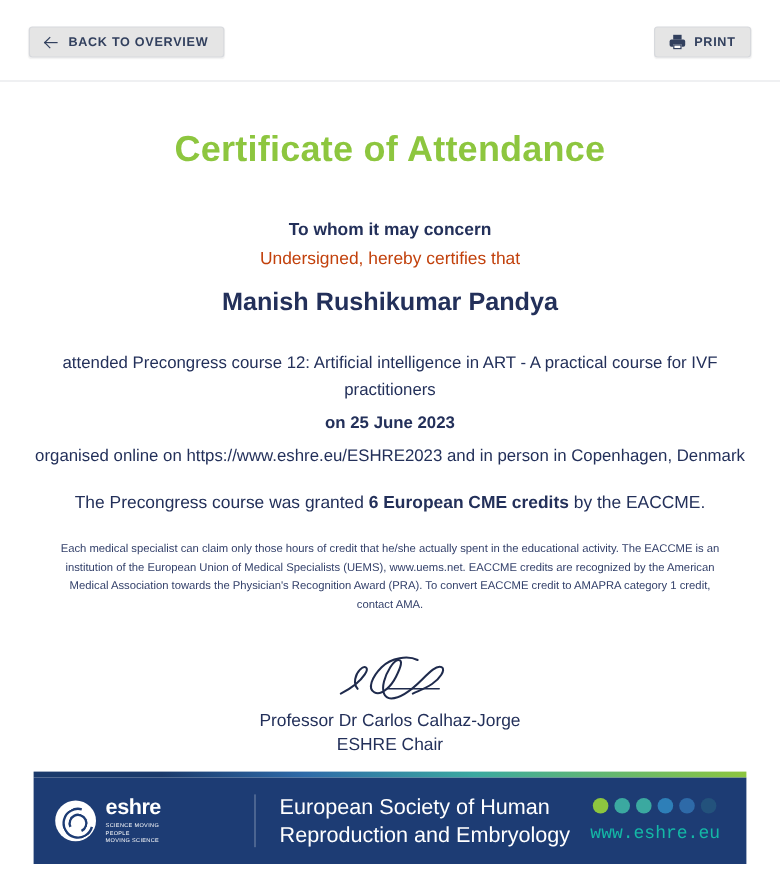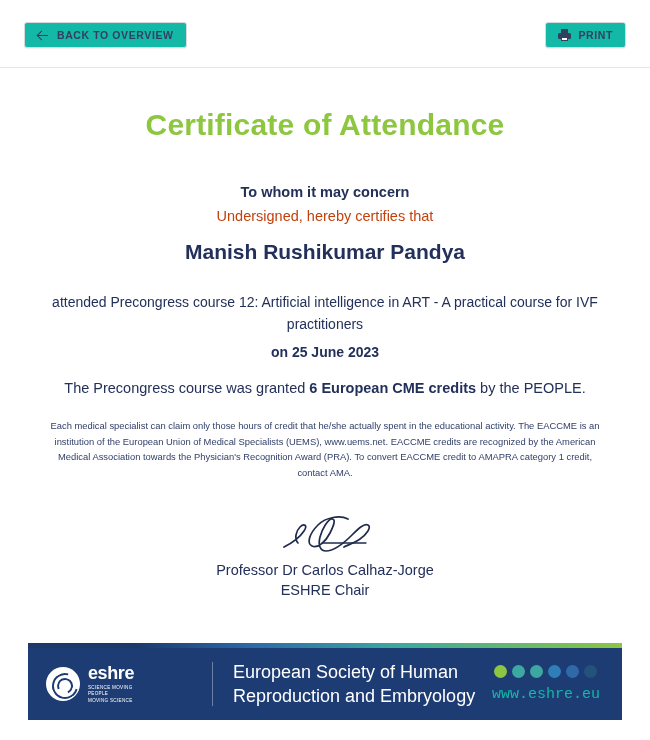--- a/index.html
+++ b/index.html
@@ -33,21 +33,21 @@
     background: #e4e6ea;
   }
   .btn {
     display: inline-flex;
     align-items: center;
     gap: 8px;
     height: 26px;
     padding: 0 12px;
     border: 1px solid #d7d9dd;
     border-radius: 3px;
-    background: #14b8a6;
+    background: #e5e5e5;
     color: #32405e;
     font-size: 10.5px;
     letter-spacing: 0.6px;
     font-weight: 700;
     cursor: pointer;
     box-shadow: 0 1px 1px rgba(0,0,0,0.06);
     white-space: nowrap;
   }
   .btn .arrow-ico {
     display: inline-block;
@@ -310,23 +310,24 @@
   <div class="undersigned">Undersigned, hereby certifies that</div>
 
   <div class="name">Manish Rushikumar Pandya</div>
 
   <div class="attended">
     <span>attended </span><span>Precongress course 12: Artificial intelligence in ART - A practical course for IVF practitioners</span>
   </div>
 
   <div class="date">on 25 June 2023</div>
 
+  <div class="organised">organised online on https://www.eshre.eu/ESHRE2023 and in person in Copenhagen, Denmark</div>
 
   <div class="granted">
-    <span>The Precongress course was granted </span><b>6 European CME credits</b><span> by the PEOPLE.</span>
+    <span>The Precongress course was granted </span><b>6 European CME credits</b><span> by the EACCME.</span>
   </div>
 
   <div class="fineprint">Each medical specialist can claim only those hours of credit that he/she actually spent in the educational activity. The EACCME is an institution of the European Union of Medical Specialists (UEMS), www.uems.net. EACCME credits are recognized by the American Medical Association towards the Physician's Recognition Award (PRA). To convert EACCME credit to AMAPRA category 1 credit, contact AMA.</div>
 
   <div class="signature">
     <svg width="130" height="44" viewBox="0 0 130 44" aria-hidden="true">
       <path d="M88 6 C80 2, 66 4, 58 12 C50 20, 46 30, 52 33 C58 36, 66 28, 70 20 C74 12, 76 6, 72 6 C68 6, 62 16, 60 24 C58 32, 60 38, 66 38 C74 38, 84 30, 92 22 C98 16, 104 10, 108 12 C112 14, 106 22, 100 26 C94 30, 88 32, 84 34" fill="none" stroke="#1f2b4d" stroke-width="1.7" stroke-linecap="round"></path>
       <path d="M24 34 C32 30, 40 24, 44 18 C48 12, 44 10, 40 14 C36 18, 34 26, 38 30" fill="none" stroke="#1f2b4d" stroke-width="1.7" stroke-linecap="round"></path>
       <path d="M62 30 L106 30" fill="none" stroke="#1f2b4d" stroke-width="1.3" stroke-linecap="round"></path>
     </svg>

